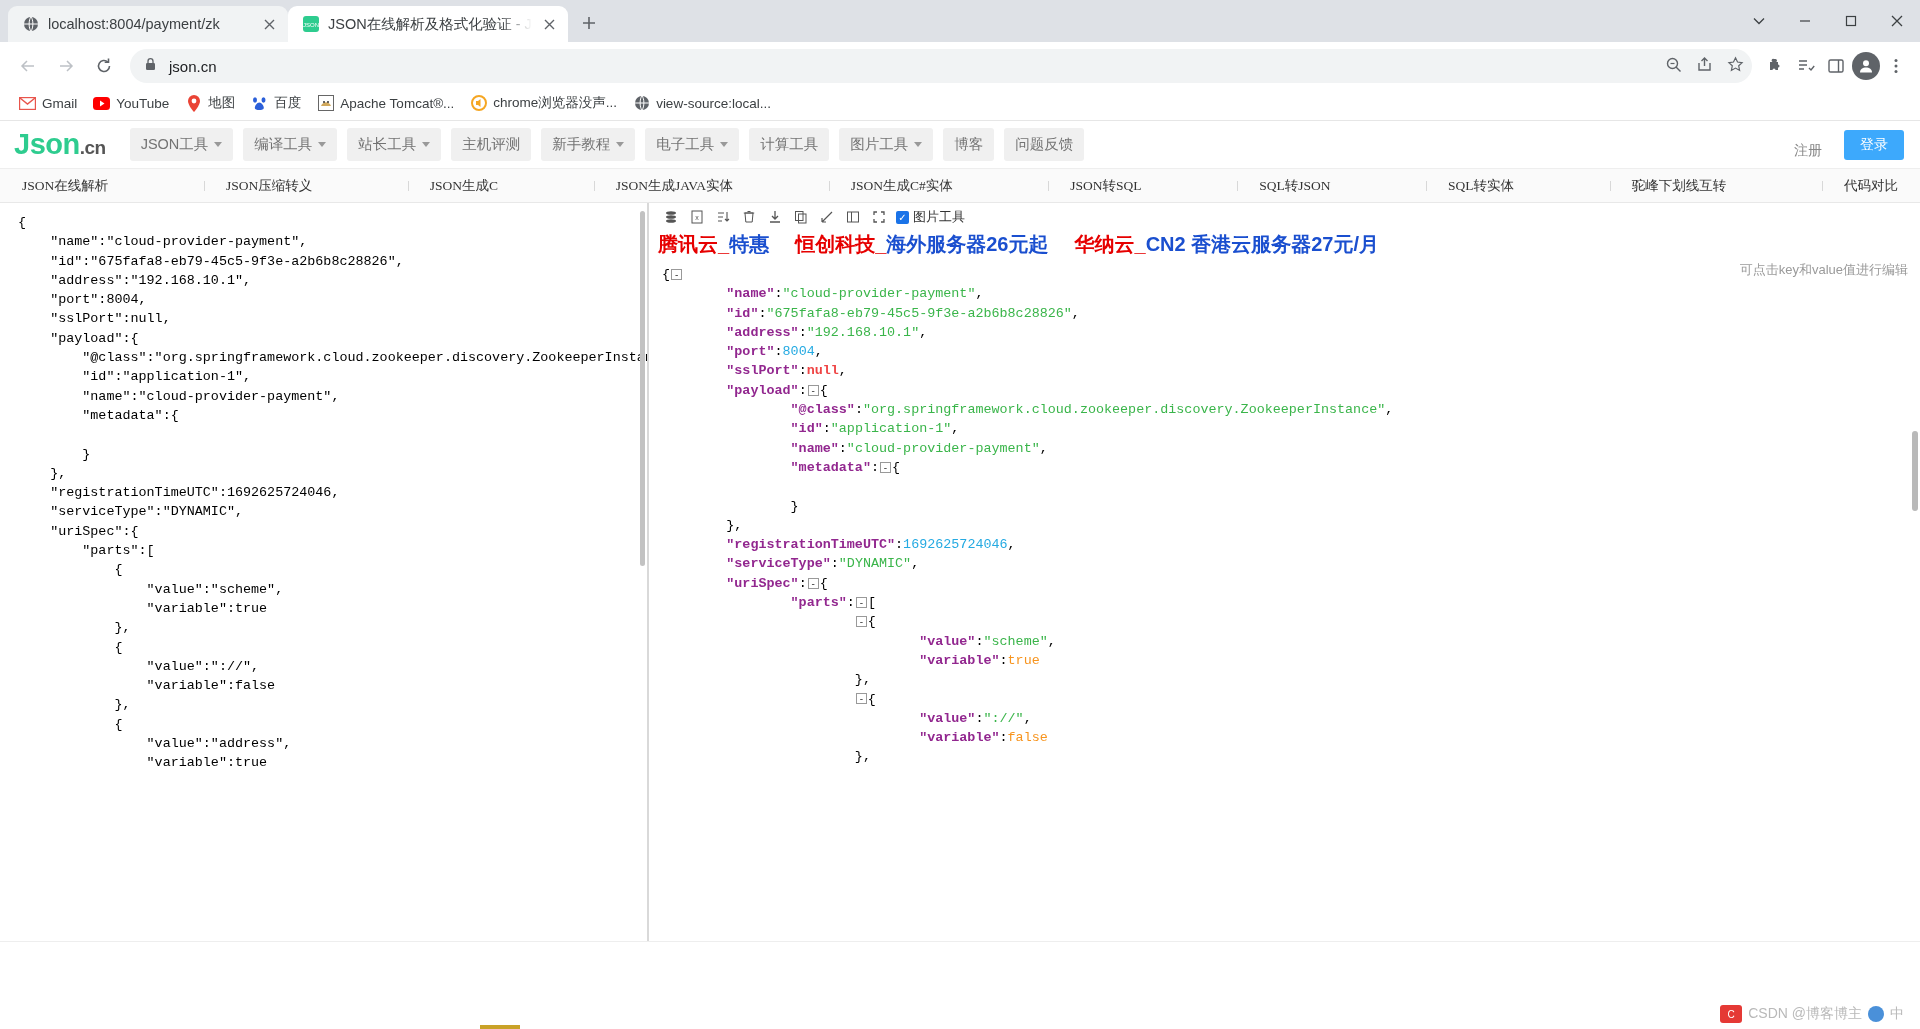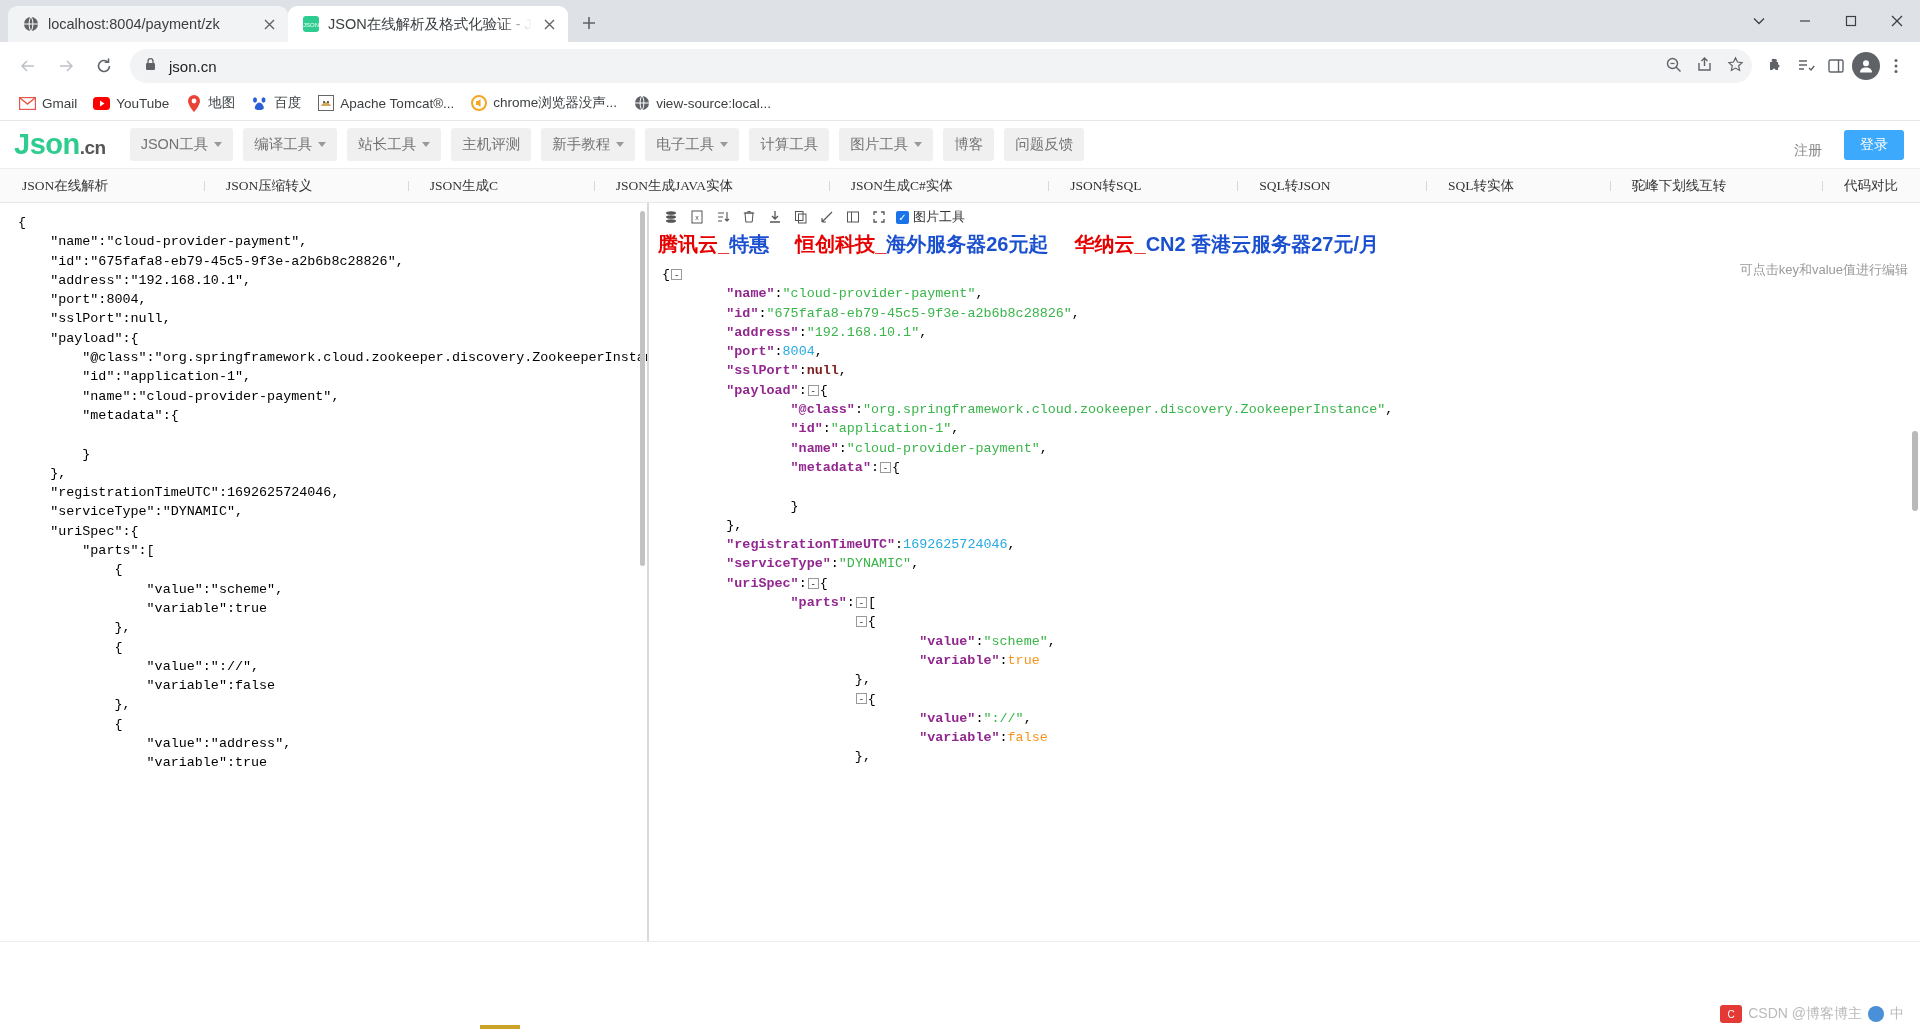--- a/index.html
+++ b/index.html
@@ -113,21 +113,21 @@
   .json-view {
     position:absolute; top:62px; left:0; right:0; bottom:0;
     font-family:"Liberation Mono", monospace; font-size:13.4px; line-height:19.3px;
     padding-left:14px; overflow:hidden; white-space:pre;
   }
   .jline { height:19.3px; white-space:pre; }
   .k { color:#92278f; font-weight:bold; }
   .s { color:#3ab54a; }
   .n { color:#25aae2; }
   .b { color:#f7941e; }
-  .nul { color:#7f1d1d; font-weight:bold; }
+  .nul { color:#ef4444; font-weight:bold; }
   .p { color:#000; }
   .fold {
     display:inline-block; width:11px; height:11px; line-height:9px; text-align:center;
     border:1px solid #999; color:#444; font-size:10px; background:#fff; vertical-align:middle;
     margin: 0 1px; cursor:pointer; font-family:"Liberation Sans", sans-serif;
   }
   .hint {
     position:absolute; right:12px; top:58px; font-size:13px; color:#9a9a9a;
     font-family:"Liberation Sans", sans-serif;
   }

